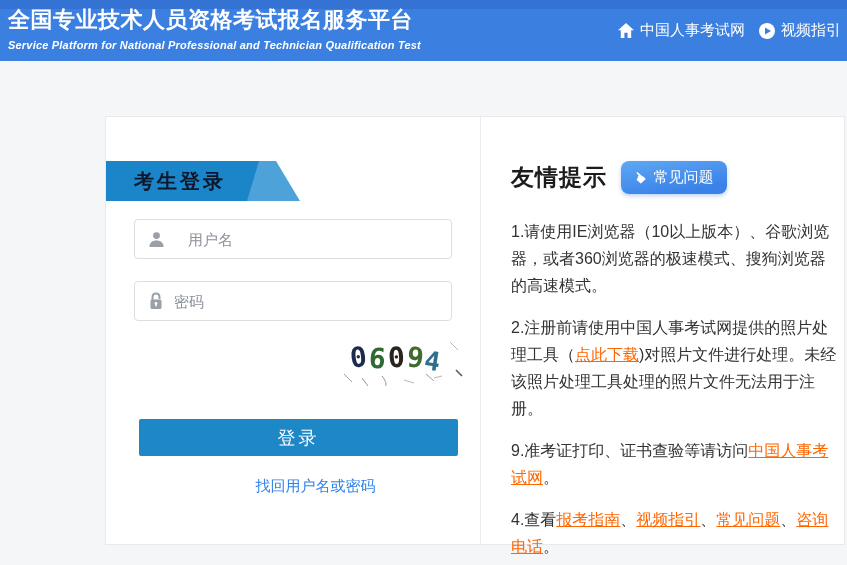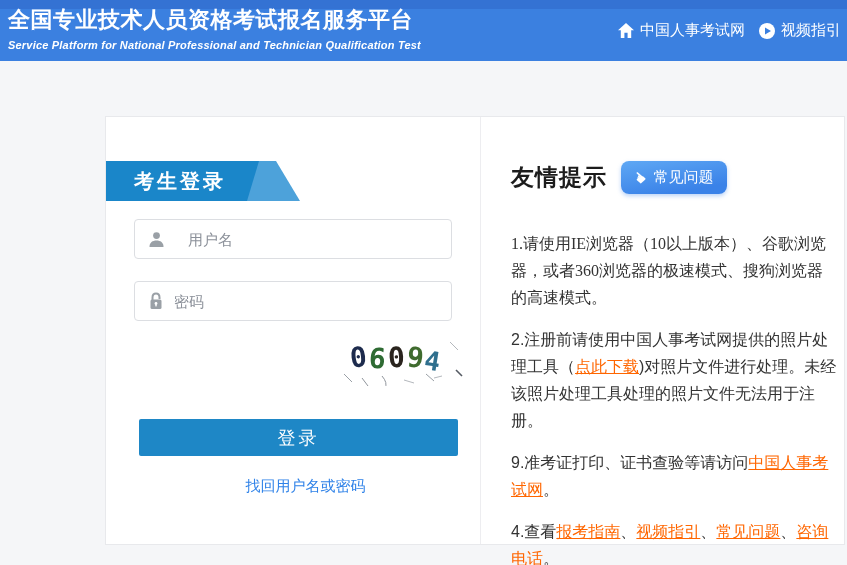--- a/index.html
+++ b/index.html
@@ -24,21 +24,21 @@
   
   .card {
     position:absolute; left:105px; top:116px; width:740px; height:429px;
     background:#fff; border:1px solid #e8e9ec;
   }
   .v-divider { position:absolute; left:374px; top:0; height:100%; width:1px; background:#ededf0; }
   
   .banner { position:absolute; left:0; top:44px; width:210px; height:40px; }
   .banner-light { position:absolute; inset:0; background:#4da2da;
     clip-path:polygon(0 0,170px 0,194px 100%,0 100%); }
-  .banner-dark { position:absolute; inset:0; background:#1a86c9; color:#ffffff;
+  .banner-dark { position:absolute; inset:0; background:#1a86c9; color:#0f172a;
     clip-path:polygon(0 0,153px 0,141px 100%,0 100%);
     font-size:20px; font-weight:bold; line-height:40px; padding-left:28px; letter-spacing:3px; }
   
   .field {
     position:absolute; left:28px; width:318px; height:40px;
     border:1px solid #dcdee2; border-radius:4px; background:#fff;
     display:flex; align-items:center;
   }
   .field-user { top:102px;gap:13px; }
   .field-pass { top:164px; }
@@ -59,36 +59,36 @@
   .cd1 { color:#2e6b33; transform:rotate(4deg) translateY(1px); }
   .cd2 { color:#2a241e; transform:rotate(-3deg); }
   .cd3 { color:#3f6b2e; transform:rotate(5deg); }
   .cd4 { color:#2f6f8d; transform:rotate(9deg) translateY(4px); font-size:26px; }
   .login-btn {
     position:absolute; left:33px; top:302px; width:319px; height:37px;
     background:#1e87c6; color:#fff; font-size:18px; letter-spacing:3px;
     border:none; border-radius:2px; cursor:pointer; font-family:inherit;
   }
   .forgot-link {
-    position:absolute; left:40px; top:360px; width:319px; text-align:center;
+    position:absolute; left:50px; top:360px; width:319px; text-align:center;
     font-size:15px; color:#2f82e8; text-decoration:none; cursor:pointer; display:block;
   }
   
   .tips { position:absolute; left:375px; top:0; width:364px; height:100%; padding:44px 10px 0 30px; }
   .tips-header { display:flex; align-items:center; height:32px; }
   .tips-title { font-size:23px; font-weight:bold; color:#1c1c1c; letter-spacing:1px; }
   .faq-pill {
     margin-left:14px; display:inline-flex; align-items:center; gap:7px;
     background:linear-gradient(170deg,#5fa8f4 0%,#3a82e8 80%);
     color:#fff; font-size:15px; padding:7px 14px 7px 12px; border-radius:8px; cursor:pointer;
     box-shadow:0 2px 4px rgba(58,130,232,.35);
   }
   .hand-icon { display:inline-block; transform:rotate(42deg); font-size:15px; line-height:1; }
   .tips p { width:327px; font-size:16px; line-height:27px; color:#333; margin-top:15px; }
-  .tips p.first { margin-top:37px;font-family:Liberation Serif, serif; }
+  .tips p.first { margin-top:25px; }
   .olink { color:#ff6600; text-decoration:underline; cursor:pointer; }
 </style>
 </head>
 <body>
 
 <div class="header">
   <div class="header-titles">
     <div class="header-title">全国专业技术人员资格考试报名服务平台</div>
     <div class="header-subtitle">Service Platform for National Professional and Technician Qualification Test</div>
   </div>

